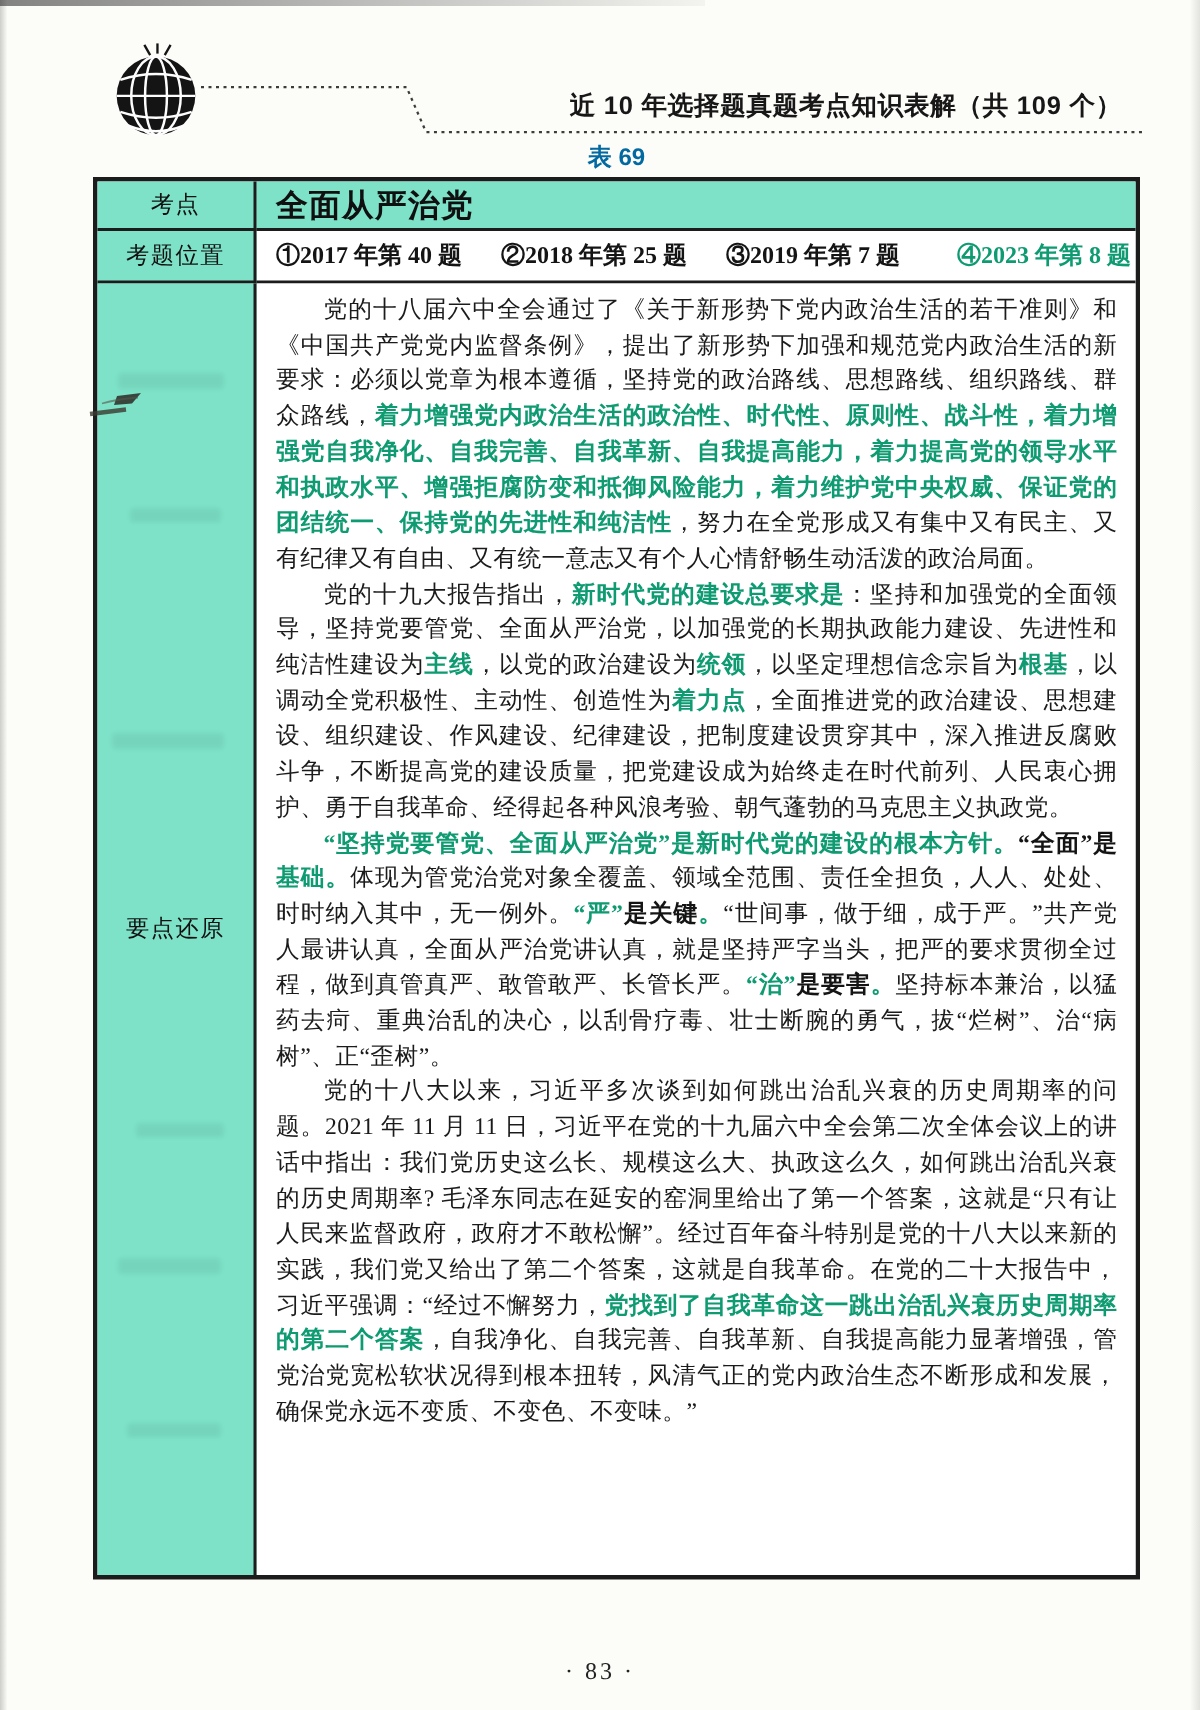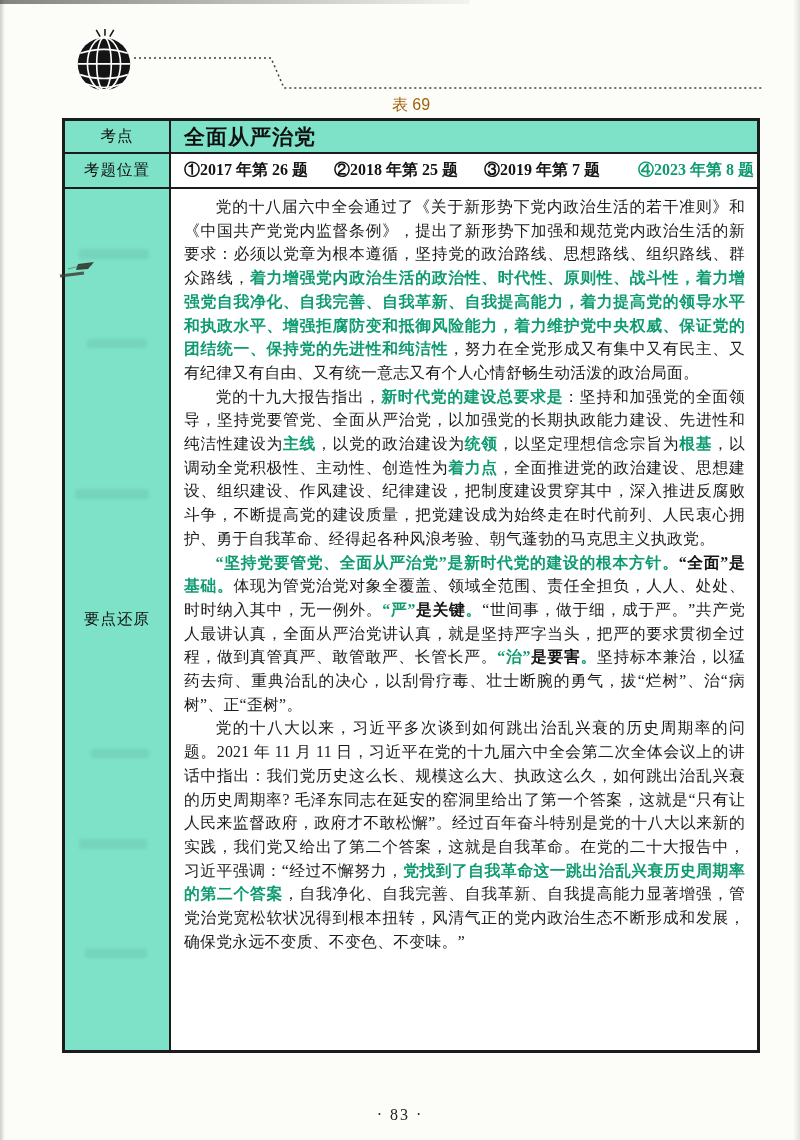--- a/index.html
+++ b/index.html
@@ -29,21 +29,21 @@
   .globe{position:absolute;left:70px;top:26px;width:68px;height:70px;}
   .header-lines{position:absolute;left:0;top:0;width:800px;height:120px;pointer-events:none;}
   .header-title{
     position:absolute;top:59px;right:52px;
     font-family:"Liberation Sans","DejaVu Sans",sans-serif;
     font-weight:700;font-size:17px;letter-spacing:.5px;color:#171717;
   }
   .table-caption{
     position:absolute;top:95px;left:62px;width:698px;text-align:center;
     font-family:"Liberation Sans","DejaVu Sans",sans-serif;
-    font-weight:400;font-size:16px;color:#a16207;
+    font-weight:700;font-size:16px;color:#0369a1;
   }
 
   
   .kb-table{
     position:absolute;left:62px;top:118px;width:698px;height:935px;
     border:3px solid #1c1c1c;background:#fff;
     display:grid;grid-template-columns:106px 1fr;grid-template-rows:33px 35px 1fr;
     box-sizing:border-box;
   }
   .cell{box-sizing:border-box;}
@@ -111,30 +111,31 @@
       <path d="M10.5,49 Q35,57 59.5,49"></path>
       <path d="M16,58.5 Q35,66 54,58.5"></path>
     </g>
     <g stroke="#141414" stroke-width="1.6">
       <line x1="31" y1="10" x2="27" y2="3"></line>
         <line x1="36" y1="9" x2="36" y2="2"></line>
         <line x1="41" y1="10" x2="45" y2="3"></line>
     </g>
   </svg>
 
+  <div class="header-title">近 10 年选择题真题考点知识表解（共 109 个）</div>
 
   <div class="table-caption">表 69</div>
 
   <div class="kb-table">
     <div class="cell lbl rb">考点</div>
     <div class="cell val-kaodian rb">全面从严治党</div>
 
     <div class="cell lbl rb">考题位置</div>
     <div class="cell val-positions rb" id="exam-items">
-        <span>①2017 年第 26 题</span>
+        <span>①2017 年第 40 题</span>
         <span>②2018 年第 25 题</span>
         <span>③2019 年第 7 题</span>
         <span class="green">④2023 年第 8 题</span>
       </div>
 
     <div class="cell lbl">
       <span>要点还原</span>
       <span class="smudge" style="left:14px;top:60px;width:70px;height:10px;"></span>
       <span class="smudge" style="left:22px;top:150px;width:60px;height:9px;"></span>
       <span class="smudge" style="left:10px;top:300px;width:74px;height:10px;"></span>

